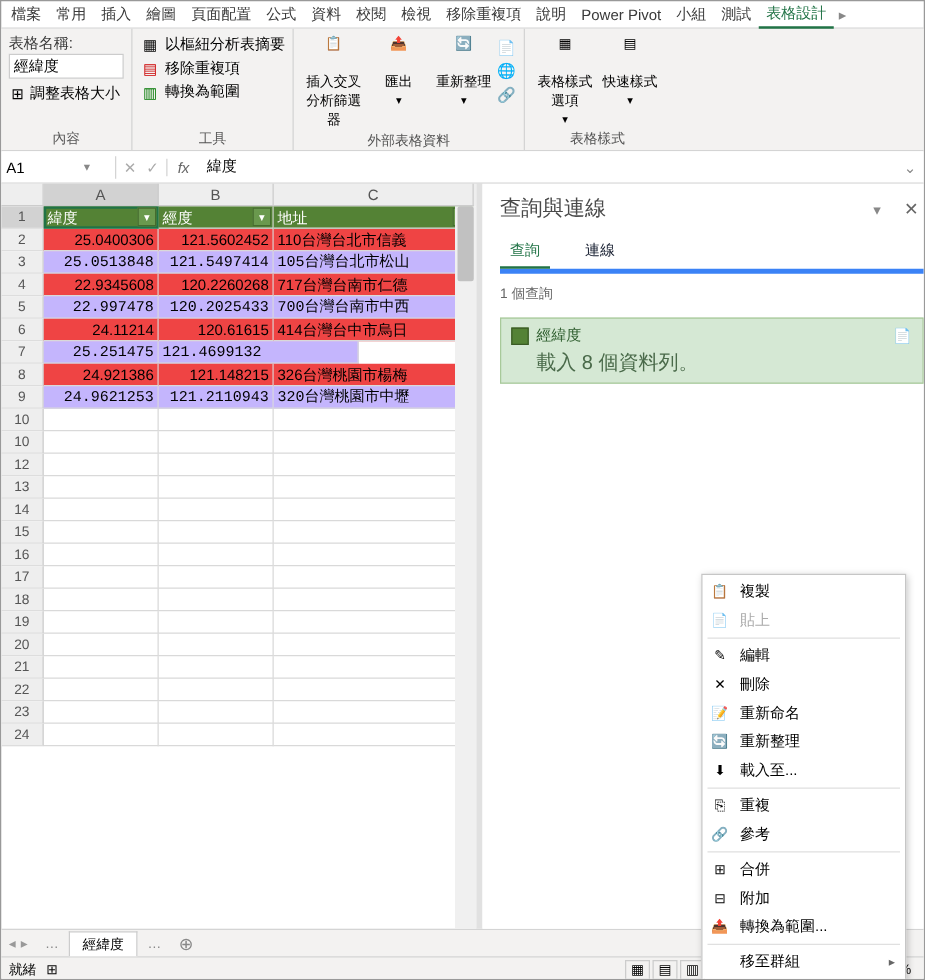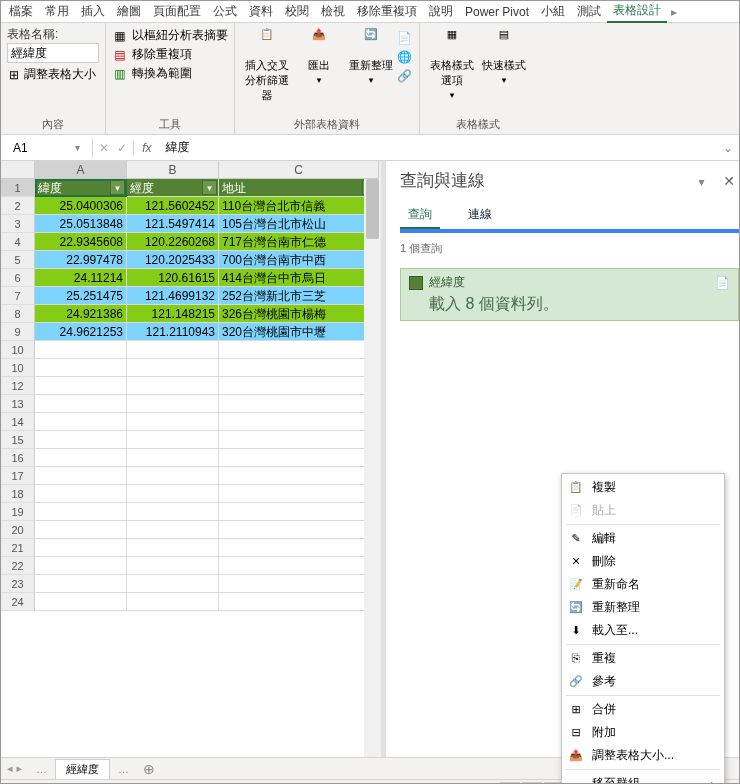--- a/index.html
+++ b/index.html
@@ -33,21 +33,21 @@
   color: #217346;
   border-bottom: 2px solid #217346;
 }
 .ribbon-tab-arrow { padding: 2px 4px; color: #888; }
 
 
 .ribbon-body {
   display: flex;
   background: #f3f2f1;
   border-bottom: 1px solid #d4d4d4;
-  height: 112px;
+  height: 98px;
 }
 .ribbon-group {
   border-right: 1px solid #d4d4d4;
   padding: 3px 6px 0 6px;
   display: flex;
   flex-direction: column;
   justify-content: space-between;
 }
 .ribbon-group-content { flex: 1; }
 .ribbon-group-label {
@@ -73,21 +73,21 @@
   width:52px; padding:2px; font-size:11px; text-align:center; gap:2px;
 }
 .big-btn-row { display:flex; }
 .big-icon { width:28px; height:28px; }
 
 
 .formula-bar {
   display:flex; align-items:center; height:26px; border-bottom:1px solid #d4d4d4;
   background:#fff;
 }
-.name-box { width:92px; padding:2px 4px; border-right:1px solid #d4d4d4; display:flex; align-items:center; gap:2px;justify-content:center;}
+.name-box { width:92px; padding:2px 4px; border-right:1px solid #d4d4d4; display:flex; align-items:center; gap:2px;}
 .name-box input { border:none; width:60px; font-size:12px; }
 .name-box .dd { color:#888; font-size:10px;}
 .fx-controls { display:flex; align-items:center; gap:8px; padding:0 6px; border-right:1px solid #d4d4d4;}
 .fx-controls span { color:#aaa; font-size:12px;}
 .fx-label { padding:0 8px; font-style:italic; color:#666;}
 .formula-input { flex:1; border:none; padding:2px 6px; font-size:12px;}
 .fb-expand { padding:0 6px; color:#888;}
 
 
 .main-area { display:flex; height:596px; }
@@ -103,22 +103,22 @@
 .row-h { width:34px; text-align:center; border-right:1px solid #ccc; border-bottom:1px solid #ddd; background:#eee; font-size:11px; line-height:18px; color:#555;}
 .row-h.sel { background:#d2d2d2;}
 .cell { width:92px; border-right:1px solid #d9d9d9; border-bottom:1px solid #d9d9d9; padding:0 3px; font-size:12px; line-height:18px; overflow:hidden; white-space:nowrap;}
 .cell:last-child { width:160px; }
 .hdr-row .cell { background:#548235; color:#fff; position:relative;}
 .hdr-row .cell .filter-btn {
   position:absolute; right:1px; top:1px; width:15px; height:15px;
   background:#6a994e; color:#fff; font-size:9px; display:flex;
   align-items:center; justify-content:center; border:1px solid #456b2e;
 }
-.odd .cell { background:#7dd3fc; text-align:right;}
-.even .cell { background:#84cc16; text-align:right;}
+.odd .cell { background:#c4b5fd; text-align:right;font-family:Liberation Mono, monospace;}
+.even .cell { background:#ef4444; text-align:right;}
 .odd .cell:last-child, .even .cell:last-child { text-align:left;}
 .selected-cell { outline:2px solid #217346; outline-offset:-2px;}
 
 
 .vscroll { position:absolute; right:0; top:18px; bottom:0; width:17px; background:#f0f0f0;}
 .vscroll .thumb { position:absolute; top:0; left:2px; right:2px; height:60px; background:#c1c1c1; border-radius:2px;}
 
 
 .splitter { width:5px; background:#e1e1e1; cursor:col-resize;}
 
@@ -329,21 +329,20 @@
         <div class="grid-row even">
           <div class="row-h">6</div>
           <div class="cell">24.11214</div>
           <div class="cell">120.61615</div>
           <div class="cell">414台灣台中市烏日</div>
         </div>
         <div class="grid-row odd">
           <div class="row-h">7</div>
           <div class="cell">25.251475</div>
           <div class="cell">121.4699132</div>
-          <div class="cell">252台灣新北市三芝</div>
         </div>
         <div class="grid-row even">
           <div class="row-h">8</div>
           <div class="cell">24.921386</div>
           <div class="cell">121.148215</div>
           <div class="cell">326台灣桃園市楊梅</div>
         </div>
         <div class="grid-row odd">
           <div class="row-h">9</div>
           <div class="cell">24.9621253</div>
@@ -513,21 +512,21 @@
       <div class="cm-item">
           <span class="cm-icon">⊞</span>
           <span>合併</span>
         </div>
       <div class="cm-item">
           <span class="cm-icon">⊟</span>
           <span>附加</span>
         </div>
       <div class="cm-item">
           <span class="cm-icon">📤</span>
-          <span>調整表格大小...</span>
+          <span>轉換為範圍...</span>
         </div>
       <div class="cm-sep"></div>
       <div class="cm-item">
           <span class="cm-icon"></span>
           <span>移至群組</span>
           <span class="cm-arrow">▸</span>
         </div>
       <div class="cm-item disabled"></div>
 
     </div>

